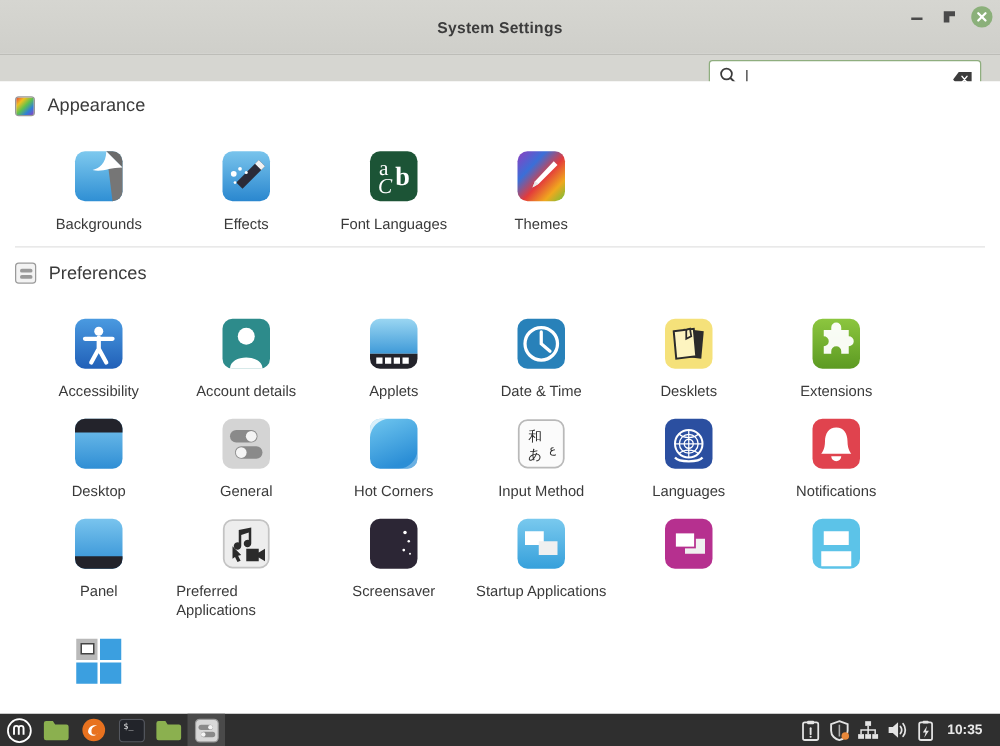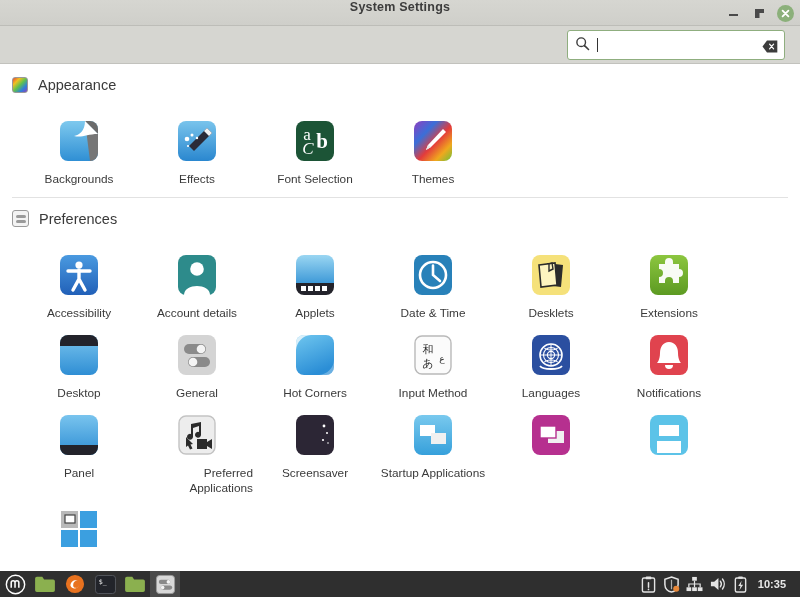--- a/index.html
+++ b/index.html
@@ -7,24 +7,24 @@
     width: 800px; height: 597px;
     font-family: "Liberation Sans", sans-serif;
     overflow: hidden;
     background: #ffffff;
   }
   #app { position: relative; width: 800px; height: 597px; }
 
   
   .titlebar {
     position: relative;
-    height: 26px;
+    height: 44px;
     background: linear-gradient(to bottom, #d6d6d1, #cfcfca);
     border-bottom: 1px solid #bdbdb8;
-    display: flex; justify-content: center;
+    display: flex; align-items: center; justify-content: center;
   }
   .title-text {
     font-size: 12.5px; color: #3c3c3c; font-weight: bold;
     letter-spacing: .2px;
   }
   .win-controls {
     position: absolute; right: 6px; top: 0; height: 26px;
     display: flex; align-items: center; gap: 9px;
   }
   .wc { width: 17px; height: 17px; position: relative; display: flex;
@@ -93,21 +93,21 @@
     width: 118px;
     display: flex; flex-direction: column; align-items: center;
     padding-bottom: 10px;
     cursor: pointer;
   }
   .tile-icon {
     width: 48px; height: 48px; margin-bottom: 7px;
     display: flex; align-items: center; justify-content: center;
   }
   .tile-label {
-    font-size: 11.8px; color: #3a3a3a; text-align: right;
+    font-size: 11.8px; color: #3a3a3a; text-align: left;
     line-height: 15px; max-width: 112px;
   }
   .grid-appearance { padding-left: 20px; }
   .grid-prefs { padding-left: 20px; }
 
   
   .hdr-appearance {
     width: 16px; height: 16px; border-radius: 3px;
     background: linear-gradient(135deg,#e8443a 0%,#f0c020 25%,#5ec14e 50%,#2f7fd8 75%,#8e3fc0 100%);
     border: 1px solid #999;
@@ -236,21 +236,21 @@
 
         <div class="tile">
           <div class="tile-icon">
             <svg width="48" height="48" viewBox="0 0 48 48">
               <rect x="5" y="4" width="38" height="40" rx="8" fill="#1c5436"></rect>
               <text x="16" y="23" font-family="Liberation Serif, serif" font-size="17" fill="#ffffff" text-anchor="middle">a</text>
               <text x="31" y="31" font-family="Liberation Serif, serif" font-size="21" font-weight="bold" fill="#ffffff" text-anchor="middle">b</text>
               <text x="17" y="37" font-family="Liberation Serif, serif" font-size="17" font-style="italic" fill="#ffffff" text-anchor="middle">C</text>
             </svg>
           </div>
-          <div class="tile-label">Font Selection</div>
+          <div class="tile-label">Font Languages</div>
         </div>
 
         <div class="tile">
           <div class="tile-icon">
             <svg width="48" height="48" viewBox="0 0 48 48">
               <defs>
                 <linearGradient id="rain" x1="0" y1="0" x2="1" y2="1">
                   <stop offset="0" stop-color="#8e3fc0"></stop>
                   <stop offset="0.3" stop-color="#3a6fd8"></stop>
                   <stop offset="0.55" stop-color="#e33b3b"></stop>

